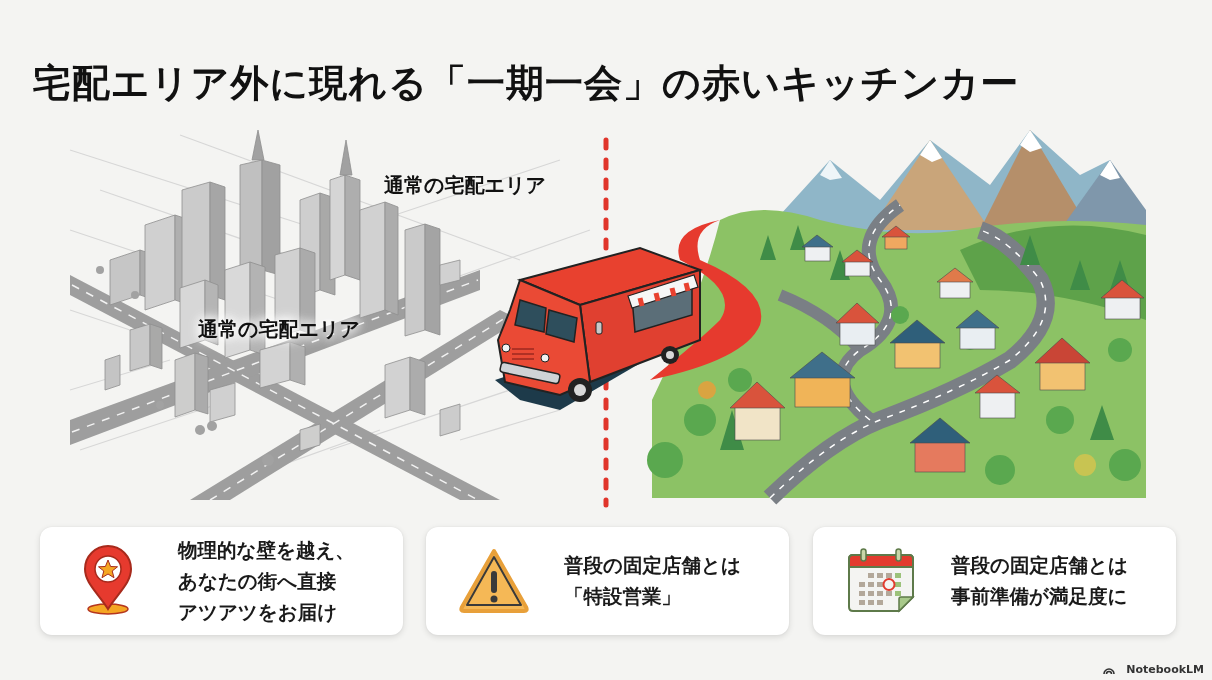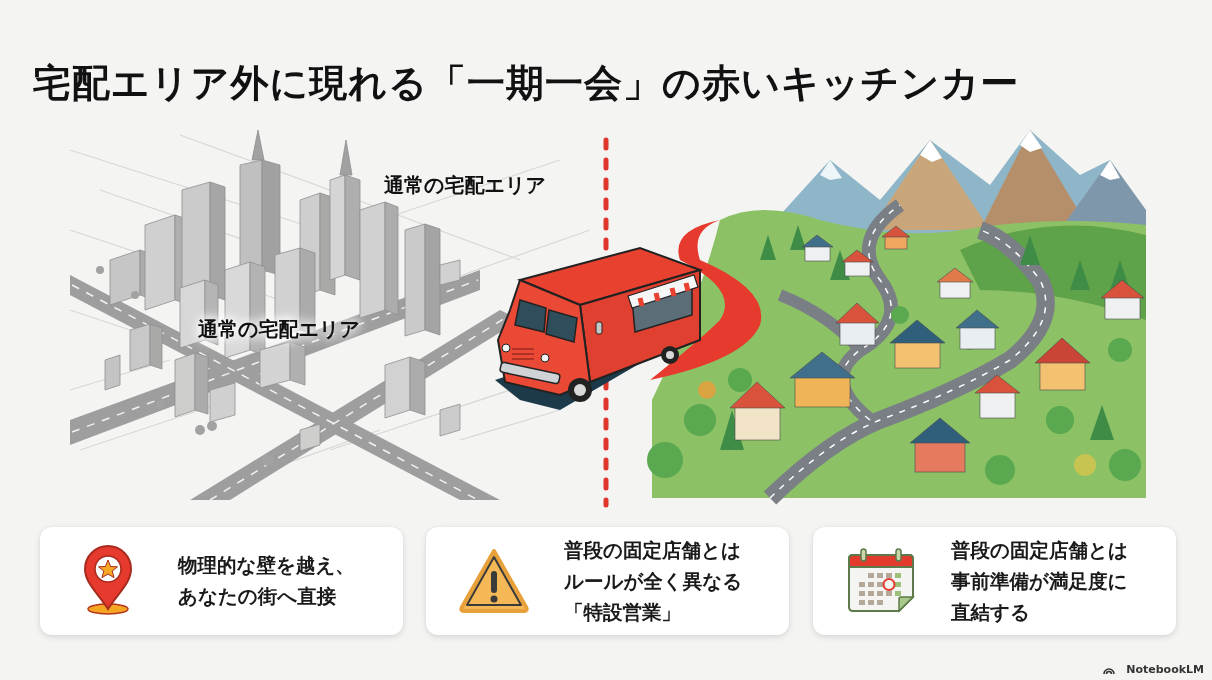--- a/index.html
+++ b/index.html
@@ -246,33 +246,33 @@
 <div class="card c1">
   <svg class="icon" viewBox="0 0 80 80">
     <ellipse cx="40" cy="68" rx="20" ry="5" fill="#f5a623" stroke="#b5361e" stroke-width="1.5"></ellipse>
     <path d="M40 68 C30 52 17 42 17 28 A23 23 0 0 1 63 28 C63 42 50 52 40 68 Z" fill="#e63a2e" stroke="#a72a1c" stroke-width="2"></path>
     <circle cx="40" cy="28" r="13" fill="#fff" stroke="#a72a1c" stroke-width="1.5"></circle>
     <polygon points="40,19 42.6,25.5 49.5,25.8 44.2,30 46,36.7 40,33 34,36.7 35.8,30 30.5,25.8 37.4,25.5" fill="#f5a623" stroke="#a72a1c" stroke-width="1"></polygon>
   </svg>
   <div class="text">
     <span>物理的な壁を越え、</span>
     <span>あなたの街へ直接</span>
+    <span>アツアツをお届け</span>
   </div>
 </div>
 
 <div class="card c2">
   <svg class="icon" viewBox="0 0 80 80">
     <path d="M40 10 L72 66 Q74 70 70 70 L10 70 Q6 70 8 66 Z" fill="#f5b856" stroke="#e8a03a" stroke-width="4" stroke-linejoin="round"></path>
     <path d="M40 16 L67 64 L13 64 Z" fill="#f5b856" stroke="#3a3a3a" stroke-width="2" stroke-linejoin="round"></path>
     <rect x="37" y="30" width="6" height="22" rx="3" fill="#3a3a3a"></rect>
     <circle cx="40" cy="58" r="3.5" fill="#3a3a3a"></circle>
   </svg>
   <div class="text">
     <span>普段の固定店舗とは</span>
-    <span>ルールが全く異なる</span>
     <span>「特設営業」</span>
   </div>
 </div>
 
 <div class="card c3">
   <svg class="icon" viewBox="0 0 80 80">
     <path d="M8 18 Q8 14 12 14 L68 14 Q72 14 72 18 L72 56 L58 70 L12 70 Q8 70 8 66 Z" fill="#f4f4f2" stroke="#5e7a4a" stroke-width="2"></path>
     <path d="M8 18 Q8 14 12 14 L68 14 Q72 14 72 18 L72 26 L8 26 Z" fill="#e23b2e" stroke="#5e7a4a" stroke-width="2"></path>
     <path d="M58 70 L58 58 Q58 56 60 56 L72 56 Z" fill="#a8c98a" stroke="#5e7a4a" stroke-width="1.5"></path>
     <rect x="20" y="8" width="5" height="12" rx="2.5" fill="#c8d6a8" stroke="#5e7a4a" stroke-width="1.5"></rect>
@@ -295,21 +295,20 @@
     <g fill="#9cc27a">
         <rect x="54" y="32" width="6" height="5"></rect>
         <rect x="54" y="41" width="6" height="5"></rect>
         <rect x="54" y="50" width="6" height="5"></rect>
       </g>
     <circle cx="48" cy="43.5" r="5.5" fill="none" stroke="#e23b2e" stroke-width="2"></circle>
   </svg>
   <div class="text">
     <span>普段の固定店舗とは</span>
     <span>事前準備が満足度に</span>
-    <span>直結する</span>
   </div>
 </div>
 
 <div class="brand">
   <svg width="12" height="9" viewBox="0 0 12 9">
     <path d="M1 9 A5 5 0 0 1 11 9" fill="none" stroke="#333" stroke-width="1.6"></path>
     <path d="M3.5 9 A2.5 2.5 0 0 1 8.5 9" fill="none" stroke="#333" stroke-width="1.6"></path>
   </svg>
   <span>NotebookLM</span>
 </div>

